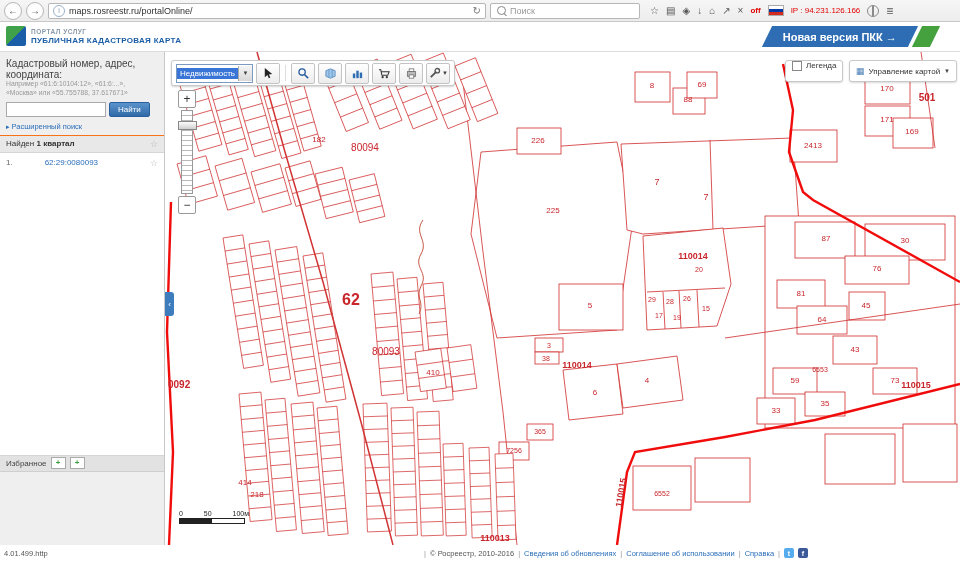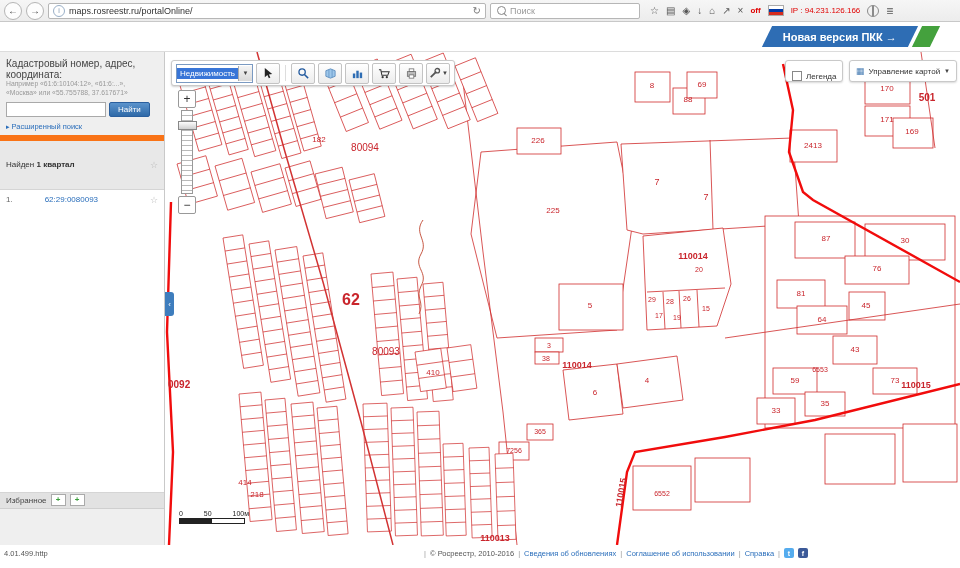--- a/index.html
+++ b/index.html
@@ -43,22 +43,22 @@
   
   .sidebar{position:absolute;left:0;top:52px;width:165px;height:493px;background:#efefef;border-right:1px solid #c9c9c9;box-sizing:border-box;color:#555;}
   .sb-search{padding:6px 6px 4px;}
   .sb-label{font-size:10px;color:#444;}
   .sb-hint{font-size:6.8px;color:#999;line-height:1.3;}
   .sb-row{display:flex;gap:3px;margin-top:4px;}
   .sb-input{width:100px;height:15px;border:1px solid #a9a9a9;background:#fff;font-size:8px;padding:0 2px;box-sizing:border-box;}
   .sb-btn{height:15px;padding:0 8px;background:linear-gradient(#5b93cc,#2f6aa8);border:1px solid #2a5f9e;color:#fff;font-size:8px;border-radius:2px;cursor:pointer;}
   .sb-adv{margin-top:5px;color:#2a6ebb;font-size:7.5px;cursor:pointer;}
   .tri{margin-right:2px;font-size:7px;color:#2a6ebb;}
-  .sb-results-hdr{height:16px;border-top:6px solid #f97316;border-bottom:1px solid #d5d5d5;background:#e8e8e8;
-    display:flex;align-items:center;justify-content:space-between;padding:16px 6px;color:#333;font-size:8px;}
+  .sb-results-hdr{height:16px;border-top:1px solid #f97316;border-bottom:1px solid #d5d5d5;background:#e8e8e8;
+    display:flex;align-items:center;justify-content:space-between;padding:0 6px;color:#333;font-size:8px;}
   .sb-list{background:#fff;height:303px;padding:5px 6px;box-sizing:border-box;border-bottom:1px solid #d5d5d5;}
   .sb-item{display:flex;align-items:center;gap:4px;font-size:8px;}
   .idx{color:#666;}
   .lnk{color:#2a6ebb;cursor:pointer;padding-left:28px;}
   .star{color:#b9b9b9;font-size:9px;cursor:pointer;}
   .sb-item .star{margin-left:auto;}
   .sb-fav{height:15px;background:#e2e2e2;border-bottom:1px solid #cfcfcf;display:flex;align-items:center;gap:4px;padding:0 6px;font-size:8px;color:#444;}
   .fav-ico{width:13px;height:10px;border:1px solid #aaa;background:#fff;font-size:8px;line-height:9px;text-align:center;color:#3a9e3a;font-weight:bold;cursor:pointer;}
 
   
@@ -80,21 +80,21 @@
   .layer-sel-text{background:#3875d7;color:#fff;font-size:8px;padding:1px 3px;white-space:nowrap;}
   .layer-sel-arrow{width:13px;height:15px;background:linear-gradient(#f4f4f4,#d9d9d9);border-left:1px solid #aaa;font-size:6px;
     display:flex;align-items:center;justify-content:center;color:#444;}
   .tool-btn{width:22px;height:19px;border:1px solid #c3c3c3;border-radius:2px;background:linear-gradient(#ffffff,#ececec);
     display:flex;align-items:center;justify-content:center;cursor:pointer;}
   .tool-btn svg{display:block;}
   .tb-caret{font-size:6px;color:#444;margin-left:1px;}
   .tb-sep{width:1px;height:16px;background:#ddd;margin:0 2px;}
 
   .legend-panel{position:absolute;left:620px;top:8px;height:20px;background:#fff;border:1px solid #c9c9c9;border-radius:3px;
-    display:flex;align-items:flex-end;gap:4px;padding:0 6px;font-size:8px;color:#333;box-shadow:0 1px 2px rgba(0,0,0,.15);}
+    display:flex;align-items:flex-start;gap:4px;padding:0 6px;font-size:8px;color:#333;box-shadow:0 1px 2px rgba(0,0,0,.15);}
   .chk{width:8px;height:8px;border:1px solid #888;background:#fff;}
   .mapctl-panel{position:absolute;left:684px;top:8px;height:20px;background:#fff;border:1px solid #c9c9c9;border-radius:3px;
     display:flex;align-items:center;gap:4px;padding:0 6px;font-size:8px;color:#333;box-shadow:0 1px 2px rgba(0,0,0,.15);cursor:pointer;}
   .grid-ico{font-size:9px;color:#4a7fb5;}
   .caret{font-size:6px;color:#444;}
 
   .zoomctl{position:absolute;left:12px;top:38px;width:20px;}
   .zbtn{width:18px;height:18px;background:#fff;border:1px solid #999;border-radius:2px;font-size:12px;color:#333;
     display:flex;align-items:center;justify-content:center;margin:0 auto;box-sizing:border-box;cursor:pointer;}
   .ztrack{width:12px;height:84px;margin:2px auto;background:repeating-linear-gradient(to bottom,#fff 0 4px,#b9b9b9 4px 5px);
@@ -148,20 +148,27 @@
       <span class="bb-ico">×</span>
       <span class="off-txt">off</span>
       <span class="flag"></span>
       <span class="ip-txt">IP : 94.231.126.166</span>
       <span class="globe-ico"></span>
       <span class="menu-ico">≡</span>
     </div>
   </div>
 
   <div class="app-header">
+    <div class="logo">
+      <div class="logo-mark"></div>
+      <div>
+        <div class="logo-l1">ПОРТАЛ УСЛУГ</div>
+        <div class="logo-l2">ПУБЛИЧНАЯ КАДАСТРОВАЯ КАРТА</div>
+      </div>
+    </div>
     <div class="banner">
       <div class="banner-blue">
           <span>Новая версия ПКК →</span>
         </div>
       <div class="banner-green"></div>
     </div>
   </div>
 
   <div class="sidebar">
     <div class="sb-search">

